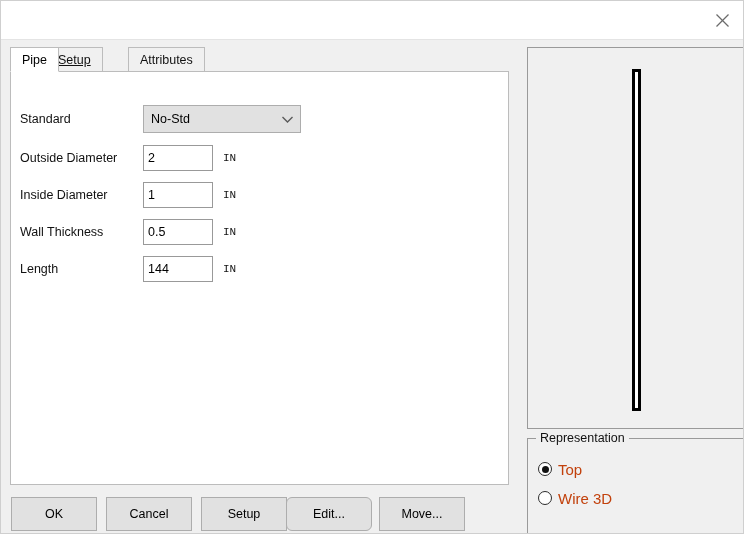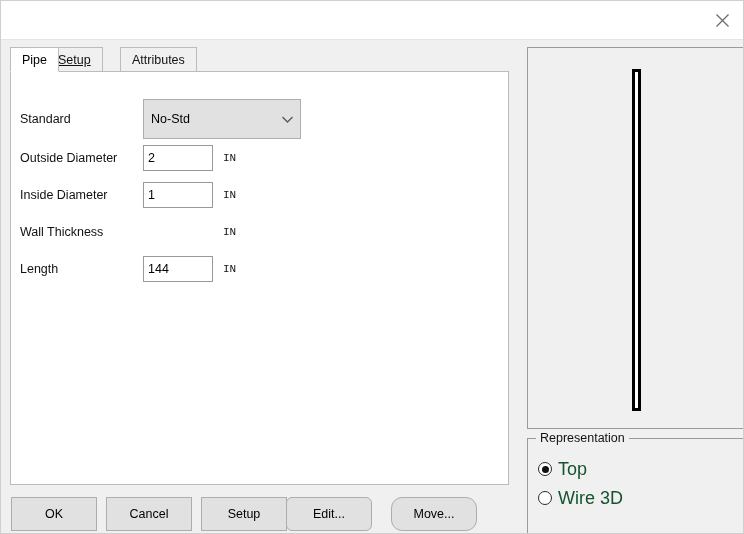--- a/index.html
+++ b/index.html
@@ -140,21 +140,21 @@
     font-size: 11px;
     font-family: Liberation Mono, monospace;
     color: #111;
   }
   .combo {
     position: absolute;
     left: 132px;
     top: 50%;
     transform: translateY(-50%);
     width: 158px;
-    height: 40px;
+    height: 28px;
     box-sizing: border-box;
     border: 1px solid #adadad;
     background: #e1e1e1;
     display: flex;
     align-items: center;
   }
   .combo-value {
     flex: 1;
     padding-left: 7px;
     font-size: 12.5px;
@@ -266,22 +266,22 @@
     top: 50%;
     width: 7px;
     height: 7px;
     margin-left: -3.5px;
     margin-top: -3.5px;
     border-radius: 50%;
     background: #111;
   }
   .radio-label {
     margin-left: 6px;
-    font-size: 18px;
-    color: #14532d;
+    font-size: 15px;
+    color: #c2410c;
     white-space: nowrap;
   }
 </style>
 </head>
 <body>
 
 <div id="app">
 
   <div class="titlebar">
     <div class="close-btn">
@@ -292,21 +292,21 @@
     </div>
   </div>
 
   <div class="tabstrip">
     <div class="tab active" style="left:0px;">
       <span>Pipe</span>
     </div>
     <div class="tab" style="left:36px;text-decoration:underline;">
       <span>Setup</span>
     </div>
-    <div class="tab" style="left:110px;">
+    <div class="tab" style="left:118px;">
       <span>Attributes</span>
     </div>
   </div>
 
   <div class="panel">
 
     <div class="form-row" style="top:33px;">
       <div class="field-label">Standard</div>
       <div class="combo">
         <div class="combo-value">No-Std</div>
@@ -325,37 +325,38 @@
     </div>
 
     <div class="form-row" style="top:109px;">
       <div class="field-label">Inside Diameter</div>
       <input class="text-input" type="text" value="1" style="">
       <div class="unit">IN</div>
     </div>
 
     <div class="form-row" style="top:146px;">
       <div class="field-label">Wall Thickness</div>
+      <input class="text-input" type="text" value="0.5" style="">
       <div class="unit">IN</div>
     </div>
 
     <div class="form-row" style="top:183px;">
       <div class="field-label">Length</div>
       <input class="text-input" type="text" value="144" style="">
       <div class="unit">IN</div>
     </div>
 
   </div>
 
   <div class="btnbar">
     <button class="dlg-btn" style="left:10px;">OK</button>
     <button class="dlg-btn" style="left:105px;">Cancel</button>
     <button class="dlg-btn" style="left:200px;">Setup</button>
     <button class="dlg-btn" style="left:285px;border-radius:6px;">Edit...</button>
-    <button class="dlg-btn" style="left:390px;border-radius:11px;">Move...</button>
+    <button class="dlg-btn" style="left:378px;">Move...</button>
   </div>
 
   <div class="preview">
     <div class="pipe-shape"></div>
   </div>
 
   <div class="repgroup">
     <div class="repgroup-title">Representation</div>
 
     <div class="radio-row" style="top:20px;">

